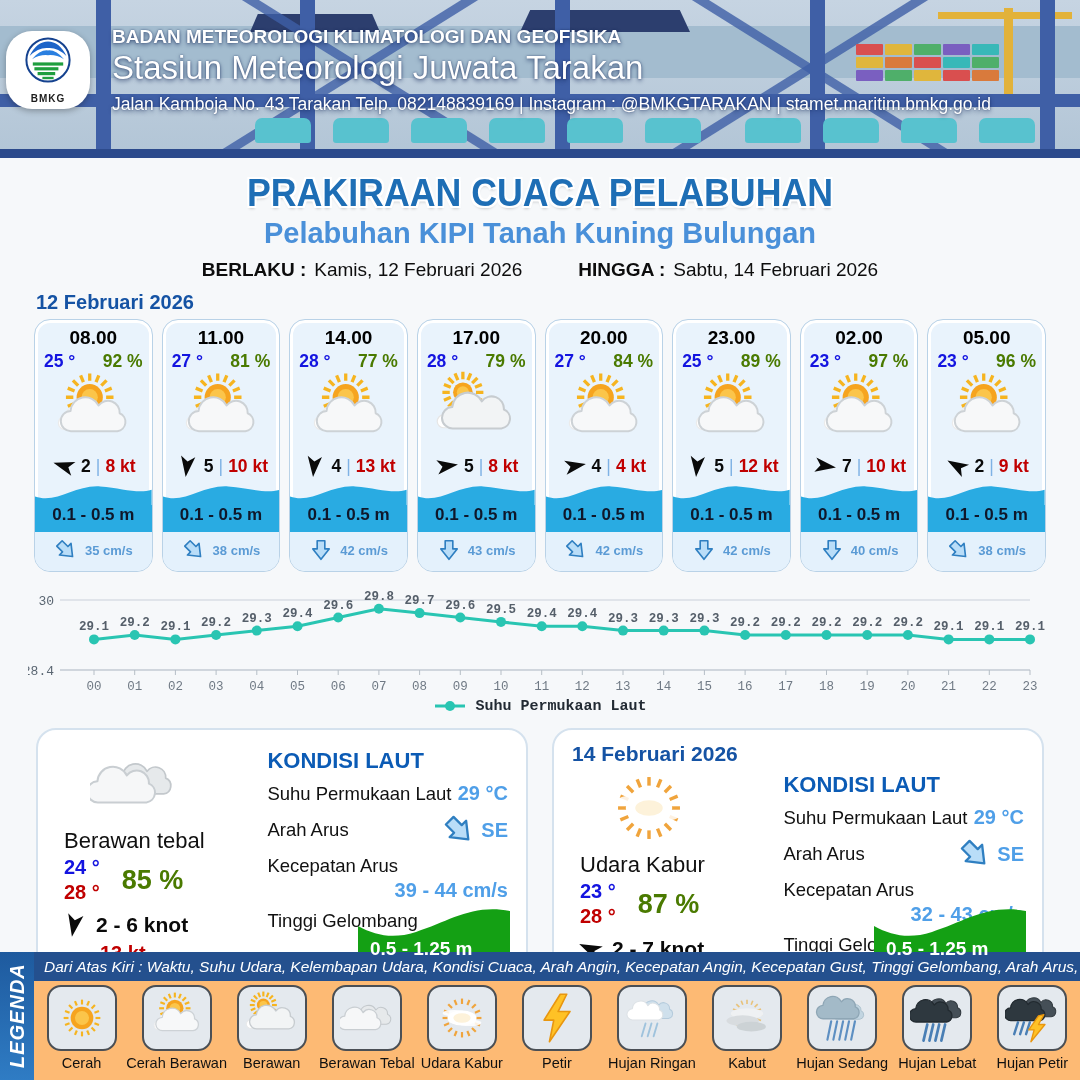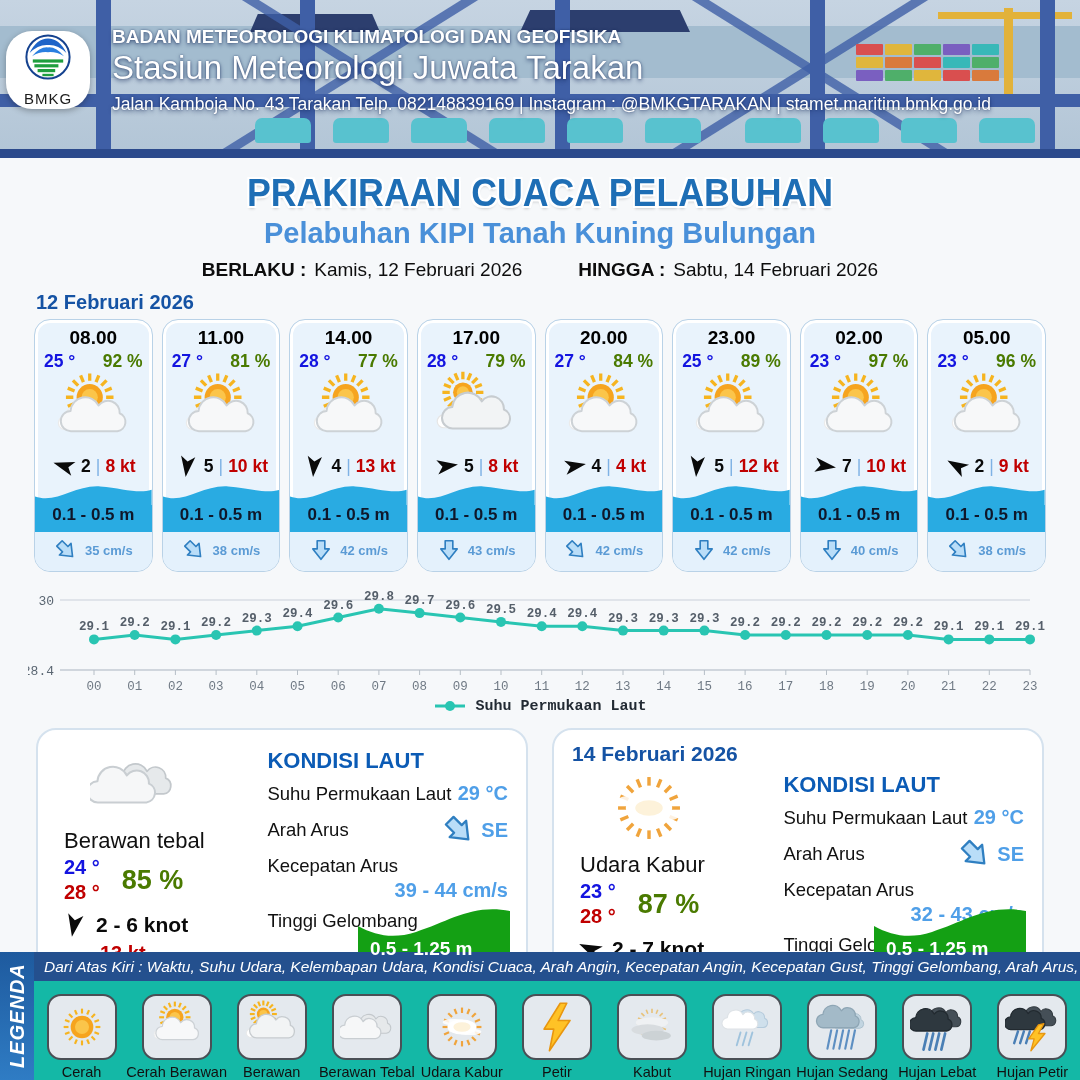--- a/index.html
+++ b/index.html
@@ -13,21 +13,21 @@
   .hdr .hbar{position:absolute;left:0;right:0;top:94px;height:13px;background:#3f5fa6;}
   .hdr .diag{position:absolute;height:9px;background:rgba(63,95,166,.8);}
   .hdr .cont{position:absolute;width:27px;height:11px;border-radius:1px;}
   .hdr .crane-mast{position:absolute;left:1004px;top:8px;width:9px;height:92px;background:#e2b23a;}
   .hdr .crane-arm{position:absolute;left:938px;top:12px;width:134px;height:7px;background:#e2b23a;}
   .hdr .ship{position:absolute;background:#2c3e6e;clip-path:polygon(6% 0,94% 0,100% 100%,0 100%);}
   .hdr .chair{position:absolute;top:118px;width:56px;height:25px;background:#58c2cf;border-radius:7px 7px 3px 3px;}
   .hdr-bottom{position:absolute;left:0;right:0;bottom:0;height:9px;background:#2c4a8c;}
   .logo-pill{position:absolute;left:6px;top:31px;width:84px;height:78px;background:#fff;border-radius:26px;
     display:flex;flex-direction:column;align-items:center;justify-content:center;z-index:6;box-shadow:0 2px 6px rgba(0,0,0,.3);}
-  .logo-text{font-size:15px;font-weight:normal;color:#1c1c1c;letter-spacing:1px;margin-top:9px;}
+  .logo-text{font-size:10px;font-weight:bold;color:#1c1c1c;letter-spacing:1px;margin-top:9px;}
   .hdr-text{position:absolute;left:112px;top:26px;right:8px;color:#fff;z-index:5;
     text-shadow:0 2px 4px rgba(15,35,85,.6),0 0 2px rgba(15,35,85,.6);}
   .hdr-line1{font-size:19px;font-weight:bold;}
   .hdr-line2{font-size:33px;font-weight:normal;margin-top:1px;}
   .hdr-line3{font-size:17.5px;margin-top:7px;white-space:nowrap;}
 
   
   .title-main{margin:14px 0 0;text-align:center;font-size:38px;font-weight:bold;color:#1e6eb5;transform:scaleX(.94);
     text-shadow:2px 2px 0 #fff,-2px 2px 0 #fff,2px -2px 0 #fff,-2px -2px 0 #fff,0 3px 3px rgba(0,0,0,.18);}
   .title-sub{margin:2px 0 0;text-align:center;font-size:29px;font-weight:bold;color:#4a90d9;}
@@ -79,21 +79,21 @@
   .d-wavebox{position:absolute;right:16px;bottom:12px;width:152px;height:64px;}
   .d-wavetext{position:absolute;left:12px;bottom:6px;color:#fff;font-weight:bold;font-size:19px;z-index:2;}
 
   
   .legend-bar{position:absolute;left:0;right:0;bottom:0;height:128px;display:flex;}
   .ribbon{width:34px;background:linear-gradient(180deg,#2f7cc4,#1e5a9e);color:#fff;font-weight:bold;font-style:italic;
     font-size:20px;letter-spacing:1px;display:flex;align-items:center;justify-content:center;
     writing-mode:vertical-rl;transform:rotate(180deg);}
   .legend-right{flex:1;display:flex;flex-direction:column;min-width:0;}
   .legend-note{background:#24508e;color:#fff;font-style:italic;font-size:15.5px;padding:6px 10px 5px;white-space:nowrap;overflow:hidden;}
-  .legend-items{flex:1;background:#14b8a6;display:flex;justify-content:space-around;align-items:flex-end;padding-top:4px;}
+  .legend-items{flex:1;background:#fdba74;display:flex;justify-content:space-around;align-items:flex-start;padding-top:4px;}
   .legend-item{display:flex;flex-direction:column;align-items:center;width:92px;}
   .legend-box{width:66px;height:62px;border:2px solid #4a4f55;border-radius:14px;display:flex;align-items:center;justify-content:center;background:#e4e9ee;}
   .legend-label{font-size:14.5px;color:#111;margin-top:4px;white-space:nowrap;}
 </style>
 </head>
 <body>
 
 <div class="page">
 
   <header class="hdr">
@@ -1004,20 +1004,36 @@
             <div class="legend-box">
               <svg width="54" height="54" viewBox="0 0 100 100">
                 <polygon points="56,6 26,54 44,54 36,94 74,38 52,38 68,6" fill="#ffc226" stroke="#e8960f" stroke-width="3" stroke-linejoin="round"></polygon>
               </svg>
             </div>
             <div class="legend-label">Petir</div>
           </div>
           <div class="legend-item">
             <div class="legend-box">
               <svg width="54" height="54" viewBox="0 0 100 100">
+                <g transform="translate(60,42) scale(0.75)">
+                  <path d="M-32,12 a13,13 0 0 1 -1,-26 a19,19 0 0 1 36,-7 a15,15 0 0 1 27,10 a12,12 0 0 1 -3,23 Z" fill="#cfe0ec" stroke="#b5cbdc" stroke-width="2.5" stroke-linejoin="round"></path>
+                </g>
+                <g transform="translate(40,44) scale(0.8)">
+                  <path d="M-32,12 a13,13 0 0 1 -1,-26 a19,19 0 0 1 36,-7 a15,15 0 0 1 27,10 a12,12 0 0 1 -3,23 Z" fill="#ffffff" stroke="#dde2e6" stroke-width="2.5" stroke-linejoin="round"></path>
+                </g>
+                <line x1="38" y1="60" x2="31" y2="84" stroke="#9fc3dd" stroke-width="3.5" stroke-linecap="round"></line>
+                <line x1="49" y1="60" x2="42" y2="84" stroke="#9fc3dd" stroke-width="3.5" stroke-linecap="round"></line>
+                <line x1="60" y1="60" x2="53" y2="84" stroke="#9fc3dd" stroke-width="3.5" stroke-linecap="round"></line>
+              </svg>
+            </div>
+            <div class="legend-label">Hujan Ringan</div>
+          </div>
+          <div class="legend-item">
+            <div class="legend-box">
+              <svg width="54" height="54" viewBox="0 0 100 100">
                 <line x1="70.0" y1="44.0" x2="78.0" y2="44.0" stroke="#e8c27a" stroke-width="3"></line>
                 <line x1="68.5" y1="51.7" x2="75.9" y2="54.7" stroke="#e8c27a" stroke-width="3"></line>
                 <line x1="64.1" y1="58.1" x2="69.8" y2="63.8" stroke="#e8c27a" stroke-width="3"></line>
                 <line x1="57.7" y1="62.5" x2="60.7" y2="69.9" stroke="#e8c27a" stroke-width="3"></line>
                 <line x1="50.0" y1="64.0" x2="50.0" y2="72.0" stroke="#e8c27a" stroke-width="3"></line>
                 <line x1="42.3" y1="62.5" x2="39.3" y2="69.9" stroke="#e8c27a" stroke-width="3"></line>
                 <line x1="35.9" y1="58.1" x2="30.2" y2="63.8" stroke="#e8c27a" stroke-width="3"></line>
                 <line x1="31.5" y1="51.7" x2="24.1" y2="54.7" stroke="#e8c27a" stroke-width="3"></line>
                 <line x1="30.0" y1="44.0" x2="22.0" y2="44.0" stroke="#e8c27a" stroke-width="3"></line>
                 <line x1="31.5" y1="36.3" x2="24.1" y2="33.3" stroke="#e8c27a" stroke-width="3"></line>
@@ -1030,36 +1046,20 @@
                 <ellipse cx="50" cy="42" rx="30" ry="10" fill="#eff1f3"></ellipse>
                 <ellipse cx="42" cy="55" rx="30" ry="10" fill="#d8dcdf"></ellipse>
                 <ellipse cx="58" cy="66" rx="27" ry="9" fill="#ccd2d5"></ellipse>
               </svg>
             </div>
             <div class="legend-label">Kabut</div>
           </div>
           <div class="legend-item">
             <div class="legend-box">
               <svg width="54" height="54" viewBox="0 0 100 100">
-                <g transform="translate(60,42) scale(0.75)">
-                  <path d="M-32,12 a13,13 0 0 1 -1,-26 a19,19 0 0 1 36,-7 a15,15 0 0 1 27,10 a12,12 0 0 1 -3,23 Z" fill="#cfe0ec" stroke="#b5cbdc" stroke-width="2.5" stroke-linejoin="round"></path>
-                </g>
-                <g transform="translate(40,44) scale(0.8)">
-                  <path d="M-32,12 a13,13 0 0 1 -1,-26 a19,19 0 0 1 36,-7 a15,15 0 0 1 27,10 a12,12 0 0 1 -3,23 Z" fill="#ffffff" stroke="#dde2e6" stroke-width="2.5" stroke-linejoin="round"></path>
-                </g>
-                <line x1="38" y1="60" x2="31" y2="84" stroke="#9fc3dd" stroke-width="3.5" stroke-linecap="round"></line>
-                <line x1="49" y1="60" x2="42" y2="84" stroke="#9fc3dd" stroke-width="3.5" stroke-linecap="round"></line>
-                <line x1="60" y1="60" x2="53" y2="84" stroke="#9fc3dd" stroke-width="3.5" stroke-linecap="round"></line>
-              </svg>
-            </div>
-            <div class="legend-label">Hujan Ringan</div>
-          </div>
-          <div class="legend-item">
-            <div class="legend-box">
-              <svg width="54" height="54" viewBox="0 0 100 100">
                 <g transform="translate(64,44) scale(0.7)">
                   <path d="M-32,12 a13,13 0 0 1 -1,-26 a19,19 0 0 1 36,-7 a15,15 0 0 1 27,10 a12,12 0 0 1 -3,23 Z" fill="#c2d5e1" stroke="#aabfcc" stroke-width="2.5" stroke-linejoin="round"></path>
                 </g>
                 <g transform="translate(46,40) scale(0.95)">
                   <path d="M-32,12 a13,13 0 0 1 -1,-26 a19,19 0 0 1 36,-7 a15,15 0 0 1 27,10 a12,12 0 0 1 -3,23 Z" fill="#a3bac8" stroke="#8ea6b5" stroke-width="2.5" stroke-linejoin="round"></path>
                 </g>
                 <line x1="30" y1="56" x2="23" y2="90" stroke="#5d8fc2" stroke-width="4" stroke-linecap="round"></line>
                 <line x1="41" y1="56" x2="34" y2="90" stroke="#5d8fc2" stroke-width="4" stroke-linecap="round"></line>
                 <line x1="52" y1="56" x2="45" y2="90" stroke="#5d8fc2" stroke-width="4" stroke-linecap="round"></line>
                 <line x1="63" y1="56" x2="56" y2="90" stroke="#5d8fc2" stroke-width="4" stroke-linecap="round"></line>

